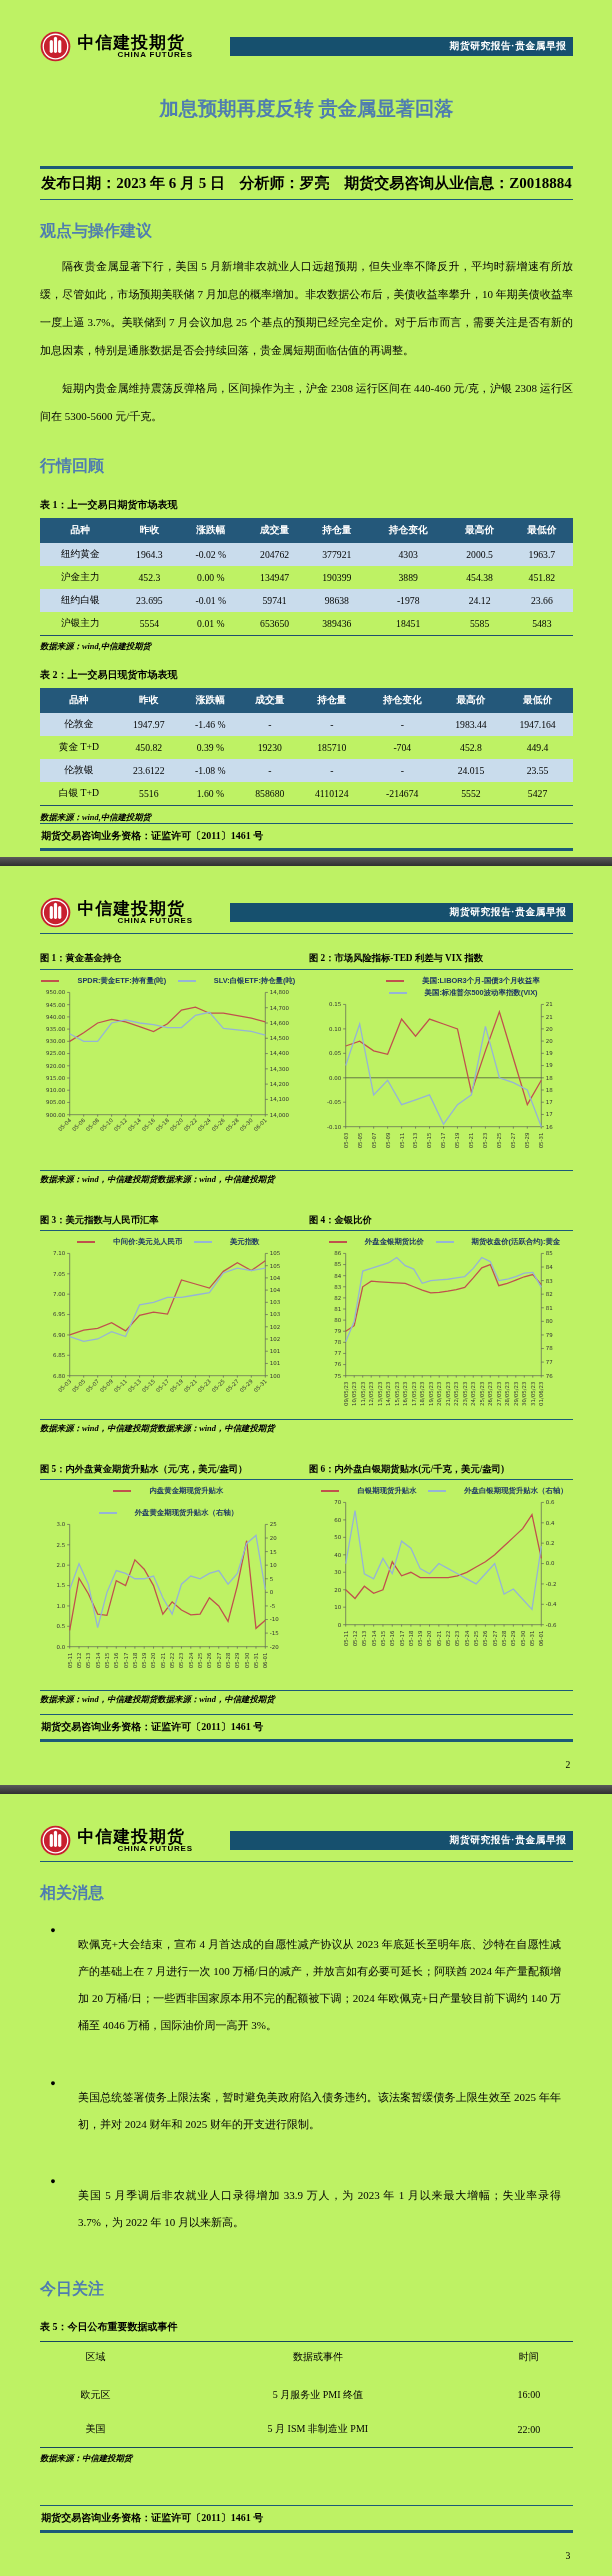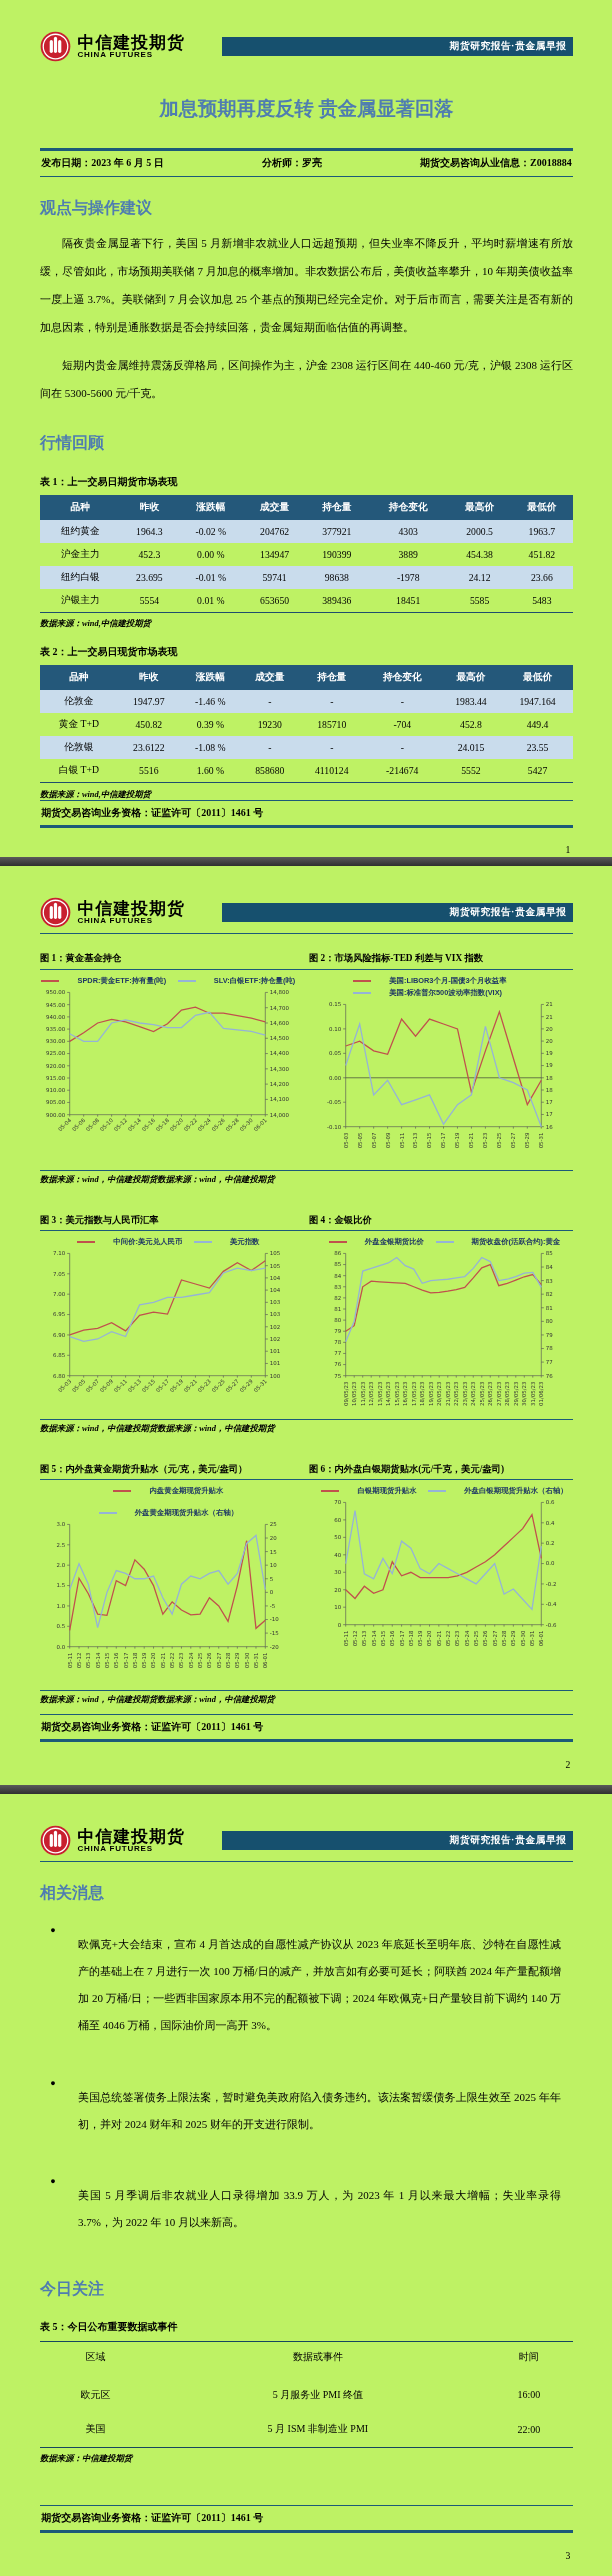--- a/index.html
+++ b/index.html
@@ -9,29 +9,29 @@
   .page-1{height:857px;}
   .page-2{height:919px;}
   .page-3{height:782px;}
   .page-gap{height:9px;background:linear-gradient(#5a5a5a,#303030);}
 
   
   .masthead{margin-top:31px;display:flex;align-items:center;}
   .logo-icon{flex:0 0 auto;width:31px;height:31px;margin-right:6.4px;}
   .brand-text{display:flex;flex-direction:column;line-height:1.05;}
   .brand-cn{font-size:16.7px;font-weight:bold;letter-spacing:1.3px;}
-  .brand-en{font-size:8px;font-weight:bold;font-family:"Liberation Sans",sans-serif;letter-spacing:0.8px;}
+  .brand-en{font-size:8px;font-weight:bold;font-family:"Liberation Sans",sans-serif;letter-spacing:0.8px;margin-left:40px;}
   .banner{flex:1;margin-left:37px;background:#16506e;color:#fff;font-family:"Liberation Sans",sans-serif;
           font-weight:bold;font-size:9.7px;text-align:right;padding:3.2px 6.4px;letter-spacing:0.6px;}
   .head-rule{height:1.9px;background:#1c5a78;margin-top:4.5px;}
 
   
   .title{color:#4f7db0;text-align:center;font-size:19.3px;font-weight:bold;margin:28px 0 0;}
-  .meta{margin-top:26px;border-top:3.9px solid #1c5a78;border-bottom:1.9px solid #1c5a78;
-        display:flex;justify-content:space-between;padding:5.8px 1.3px;font-weight:bold;font-size:10px;}
+  .meta{margin-top:44px;border-top:3.9px solid #1c5a78;border-bottom:1.9px solid #1c5a78;
+        display:flex;justify-content:space-between;padding:5.8px 1.3px;font-weight:bold;font-size:15px;}
   h2.section{color:#4f7db0;font-size:16px;font-weight:bold;margin:20.6px 0 5.1px;}
   .body-para{font-size:11px;line-height:2.55;text-align:justify;text-indent:2em;margin:5.1px 0;}
 
   .tbl-caption{font-weight:bold;font-size:10px;margin:15.4px 0 6.4px;}
   table.market-table{width:100%;border-collapse:collapse;border-bottom:1.9px solid #1f4e6e;font-size:9.7px;text-align:center;}
   .market-table thead th{background:#24587a;color:#fff;font-weight:bold;padding:5.8px 1.9px;}
   .market-table tbody td{padding:5.1px 1.9px;}
   .market-table tbody tr:nth-child(odd){background:#c9dcec;}
   .source-note{font-size:8.4px;font-weight:bold;font-style:italic;margin:5.1px 0 0;}
 
@@ -40,21 +40,21 @@
   .page-num{text-align:right;font-size:9.7px;margin-top:16.7px;padding-right:2.6px;}
 
   
   .fig-titles{display:grid;grid-template-columns:1fr 1fr;gap:5px;margin-top:19.3px;}
   .fig-title{font-weight:bold;font-size:9.3px;}
   .rule{height:1.9px;background:#1c5a78;margin:3.9px 0 1.3px;}
   .fig-row{display:grid;grid-template-columns:1fr 1fr;gap:19.3px;}
   .chart{min-width:0;}
   .legend{display:flex;justify-content:center;align-items:flex-start;gap:11.6px;flex-wrap:wrap;
           font-family:"Liberation Sans",sans-serif;font-size:7.4px;font-weight:bold;color:#1f3864;margin:5.1px 0 0;}
-  .legend.stack{flex-direction:column;align-items:flex-start;gap:2.6px;margin-left:37px;}
+  .legend.stack{flex-direction:row;align-items:flex-start;gap:2.6px;margin-left:37px;}
   .legend-item{display:flex;align-items:center;gap:18px;}
   .swatch{width:18px;height:1.9px;display:inline-block;}
   svg.linechart text{font-family:"DejaVu Sans",sans-serif;font-size:8.5px;fill:#333;}
   .sources-line{font-size:8.4px;font-weight:bold;font-style:italic;margin:2.6px 0 9px;}
 
   
   .bullet{display:flex;gap:10.3px;margin:10.3px 0;font-size:11px;line-height:2.45;}
   .bullet .dot{flex:0 0 auto;margin-left:10.3px;font-size:9px;}
   .bullet p{margin:12px;text-align:justify;}
   table.plain-table{width:100%;border-collapse:collapse;border-top:1.9px solid #17455e;border-bottom:1.9px solid #17455e;

